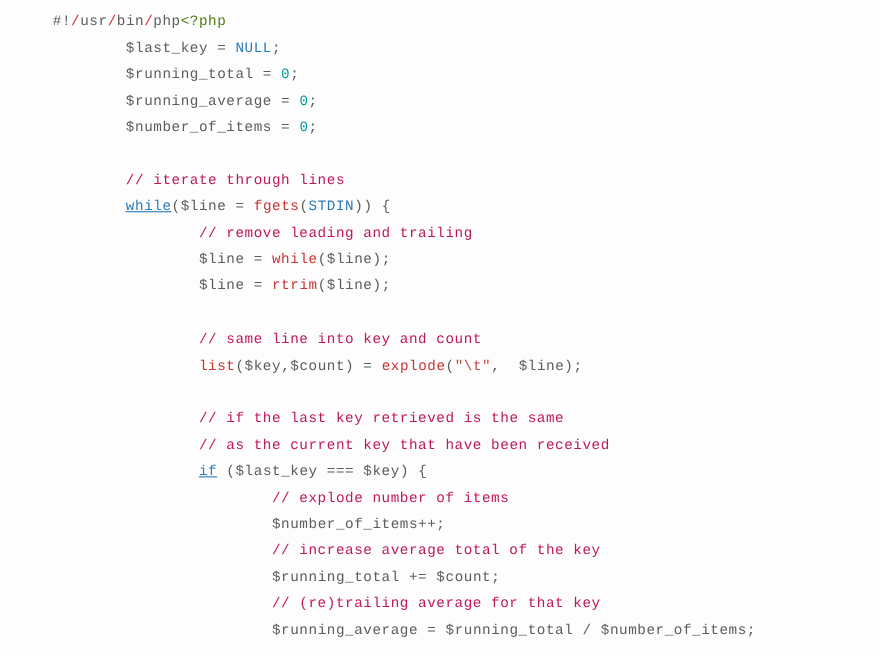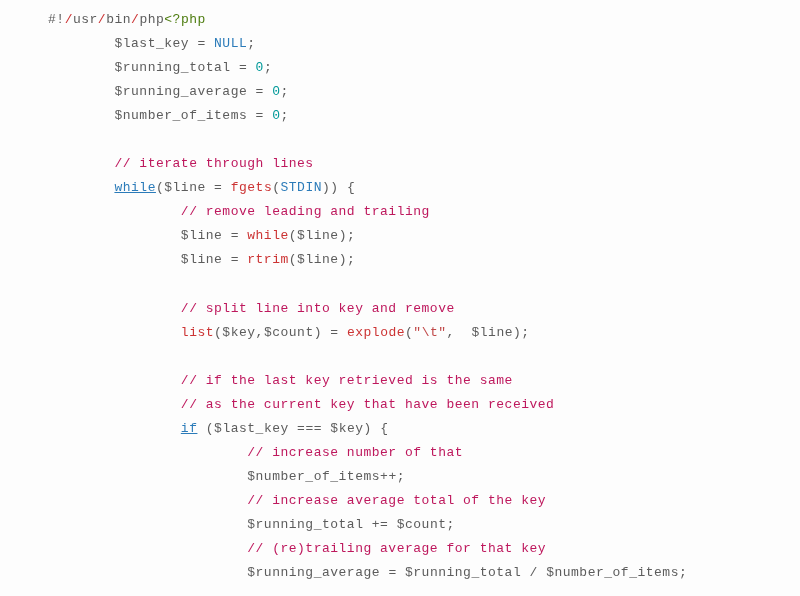--- a/index.html
+++ b/index.html
@@ -41,24 +41,24 @@
 <span><span>        </span><span class="variable">$</span><span class="variable">running_total</span><span class="operator"> = </span><span class="number">0</span><span class="punctuation">;</span></span>
 <span><span>        </span><span class="variable">$</span><span class="variable">running_average</span><span class="operator"> = </span><span class="number">0</span><span class="punctuation">;</span></span>
 <span><span>        </span><span class="variable">$</span><span class="variable">number_of_items</span><span class="operator"> = </span><span class="number">0</span><span class="punctuation">;</span></span>
 <span> </span>
 <span><span>        </span><span class="comment">// iterate through lines</span></span>
 <span><span>        </span><span class="keyword">while</span><span class="paren">(</span><span class="variable">$</span><span class="variable">line</span><span class="operator"> = </span><span class="function">fgets</span><span class="paren">(</span><span class="constant">STDIN</span><span class="paren">)</span><span class="paren">)</span><span class="punctuation"> {</span></span>
 <span><span>                </span><span class="comment">// remove leading and trailing</span></span>
 <span><span>                </span><span class="variable">$</span><span class="variable">line</span><span class="operator"> = </span><span class="function">while</span><span class="paren">(</span><span class="variable">$</span><span class="variable">line</span><span class="paren">)</span><span class="punctuation">;</span></span>
 <span><span>                </span><span class="variable">$</span><span class="variable">line</span><span class="operator"> = </span><span class="function">rtrim</span><span class="paren">(</span><span class="variable">$</span><span class="variable">line</span><span class="paren">)</span><span class="punctuation">;</span></span>
 <span> </span>
-<span><span>                </span><span class="comment">// split line into key and remove</span></span>
+<span><span>                </span><span class="comment">// same line into key and count</span></span>
 <span><span>                </span><span class="function">list</span><span class="paren">(</span><span class="variable">$</span><span class="variable">key</span><span class="punctuation">,</span><span class="variable">$</span><span class="variable">count</span><span class="paren">)</span><span class="operator"> = </span><span class="function">explode</span><span class="paren">(</span><span class="string">"\t"</span><span class="punctuation">,  </span><span class="variable">$</span><span class="variable">line</span><span class="paren">)</span><span class="punctuation">;</span></span>
 <span> </span>
 <span><span>                </span><span class="comment">// if the last key retrieved is the same</span></span>
 <span><span>                </span><span class="comment">// as the current key that have been received</span></span>
 <span><span>                </span><span class="keyword">if</span><span> </span><span class="paren">(</span><span class="variable">$</span><span class="variable">last_key</span><span class="operator"> === </span><span class="variable">$</span><span class="variable">key</span><span class="paren">)</span><span class="punctuation"> {</span></span>
-<span><span>                        </span><span class="comment">// increase number of that</span></span>
+<span><span>                        </span><span class="comment">// explode number of items</span></span>
 <span><span>                        </span><span class="variable">$</span><span class="variable">number_of_items</span><span class="operator">++</span><span class="punctuation">;</span></span>
 <span><span>                        </span><span class="comment">// increase average total of the key</span></span>
 <span><span>                        </span><span class="variable">$</span><span class="variable">running_total</span><span class="operator"> += </span><span class="variable">$</span><span class="variable">count</span><span class="punctuation">;</span></span>
 <span><span>                        </span><span class="comment">// (re)trailing average for that key</span></span>
 <span><span>                        </span><span class="variable">$</span><span class="variable">running_average</span><span class="operator"> = </span><span class="variable">$</span><span class="variable">running_total</span><span class="operator"> / </span><span class="variable">$</span><span class="variable">number_of_items</span><span class="punctuation">;</span></span></div>
 
 </body></html>

